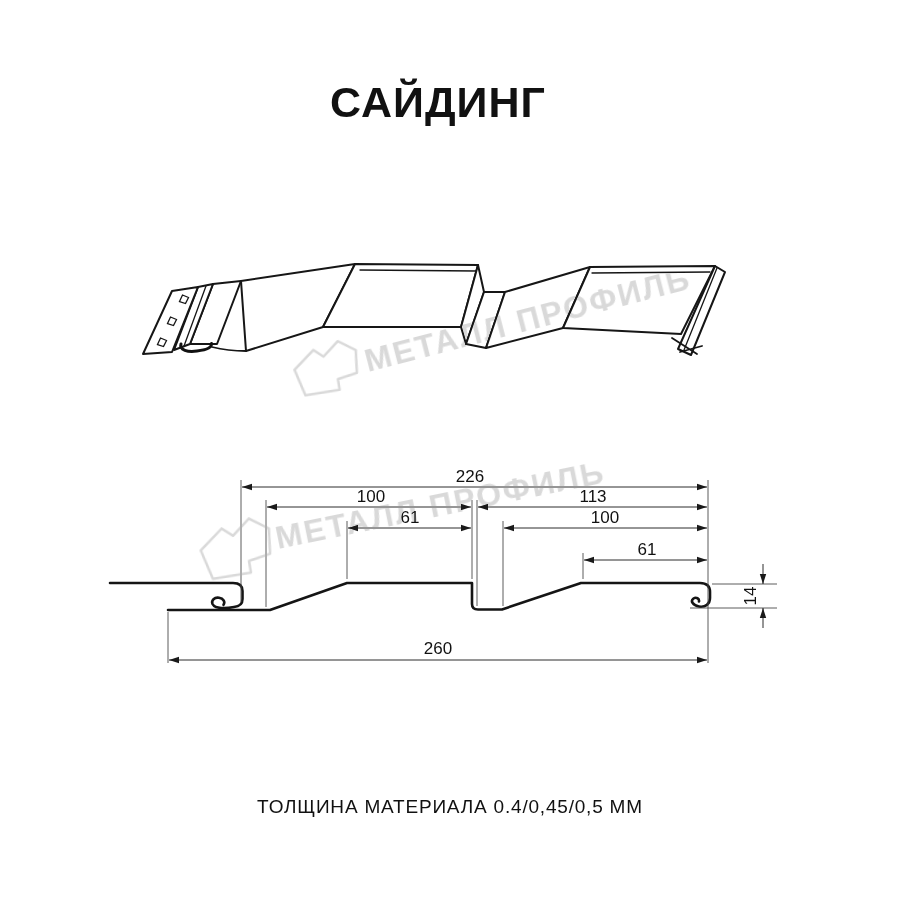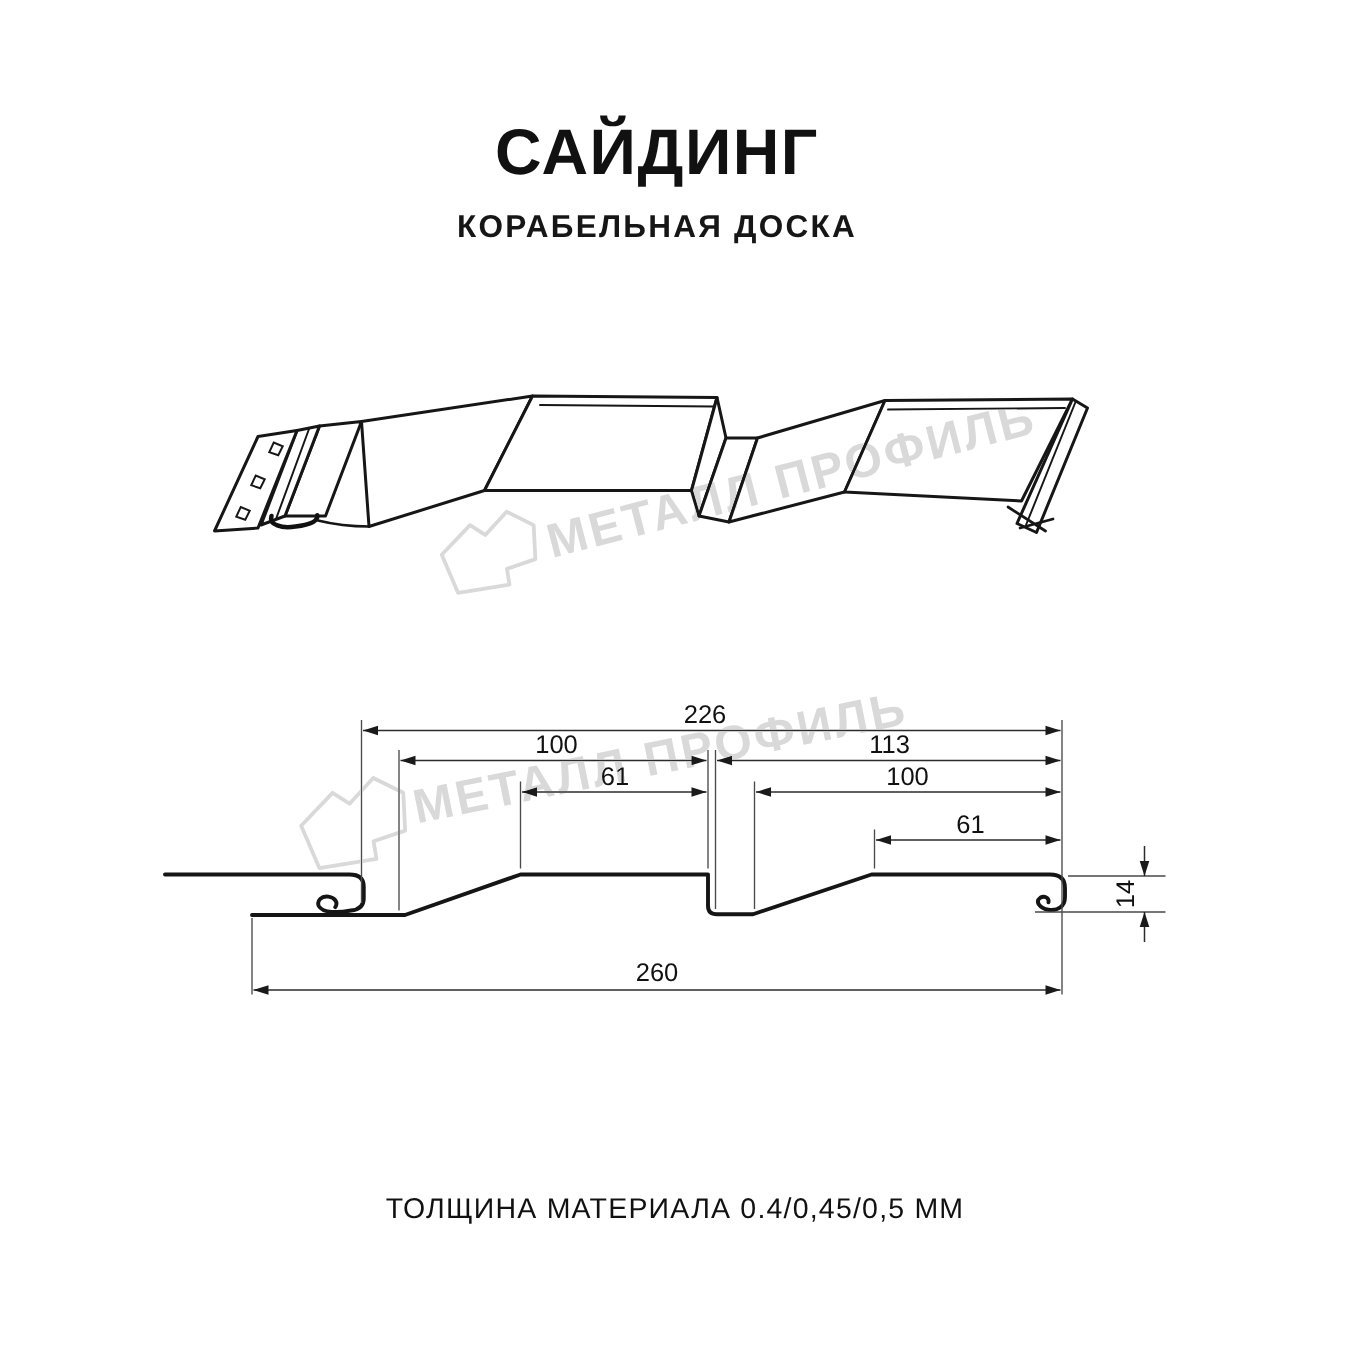--- a/index.html
+++ b/index.html
@@ -23,21 +23,20 @@
   .dimtext{font-family:"Liberation Sans",sans-serif;font-size:17px;fill:#111;}
   .wm{mix-blend-mode:darken;}
   .wmtext{font-family:"Liberation Sans",sans-serif;font-weight:bold;font-size:32px;letter-spacing:2px;}
   .wmlogo{fill:none;stroke-linejoin:round;}
 </style>
 </head>
 <body>
 
 <div class="header">
   <div class="title">САЙДИНГ</div>
-  <div class="subtitle">КОРАБЕЛЬНАЯ ДОСКА</div>
 </div>
 
 <svg width="900" height="900" viewBox="0 0 900 900">
 
   <g>
 
     <path class="face" d="M241,281 L355,264 L323,327 L246,351 Z"></path>
     <path class="face" d="M355,264 L478,265 L461,327 L323,327 Z"></path>
     <path class="face" d="M478,265 L484,292 L466,344 L461,327 Z"></path>
     <path class="face" d="M484,292 L505,292 L486,348 L466,344 Z"></path>

